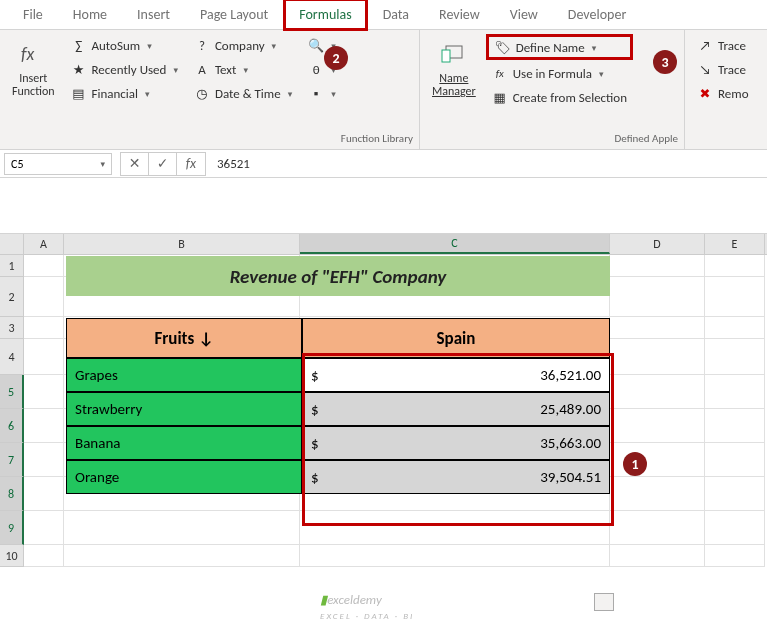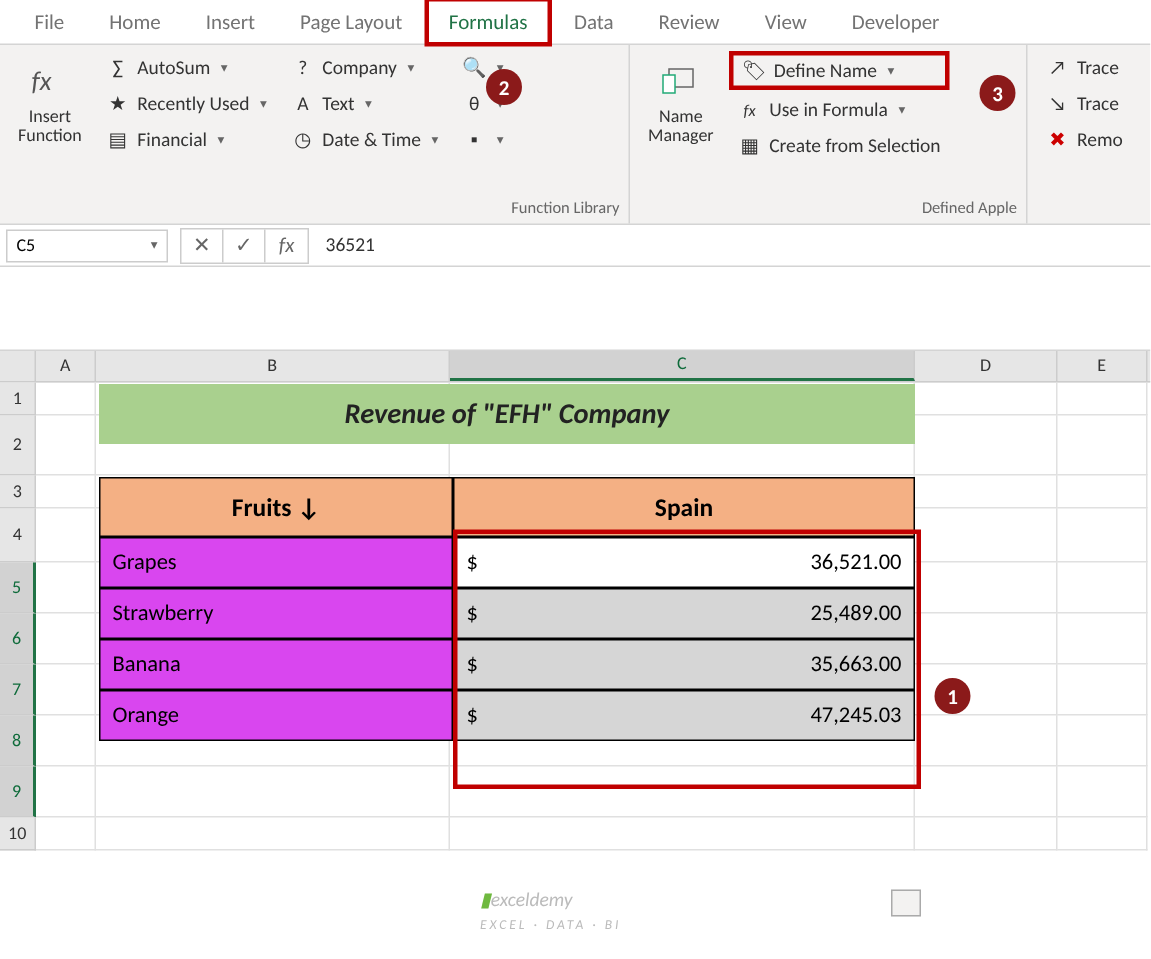--- a/index.html
+++ b/index.html
@@ -53,21 +53,21 @@
 .r3 .cell, .r3 .rh { height: 22px; }
 .r4 .cell, .r4 .rh { height: 36px; }
 .rd .cell, .rd .rh { height: 34px; }
 
 
 .title-bar { position:absolute; left: 66px; top: 22px; width: 544px; height: 40px; background: #a9d08e; display:flex; align-items:center; justify-content:center; font-size: 19px; font-weight:bold; font-style: italic; color: #222; }
 .tbl { position:absolute; left: 66px; top: 84px; }
 .tbl th { background: #f4b084; border: 1px solid #000; font-size: 17px; font-weight:bold; height: 40px; }
 .tbl th.f { width: 236px; }
 .tbl th.s { width: 308px; }
-.tbl td { border: 1px solid #000; height: 34px; font-size: 15px; padding: 0 8px; background:#d946ef; }
+.tbl td { border: 1px solid #000; height: 34px; font-size: 15px; padding: 0 8px; background:#22c55e; }
 .tbl td.cur { display: flex; justify-content: space-between; align-items: center; background: #d6d6d6; }
 .tbl td.cur.first { background: #fff; }
 .sel-box { position:absolute; border: 3px solid #c00000; left: 302px; top: 119px; width: 312px; height: 173px; pointer-events: none; }
 
 
 .badge { position:absolute; width: 24px; height: 24px; border-radius: 50%; background: #8b1a1a; color: #fff; font-weight: bold; display:flex; align-items:center; justify-content:center; font-size: 14px; }
 .b1 { left: 623px; top: 452px; }
 .b2 { left: 324px; top: 46px; }
 .b3 { left: 653px; top: 50px; }
 
@@ -156,21 +156,21 @@
 
   <div class="group" style="width:265px;">
     <div class="group-content">
       <div class="big-btn">
         <div class="icon">
             <svg width="28" height="28">
               <rect x="6" y="6" width="16" height="12" fill="none" stroke="#666"></rect>
               <rect x="2" y="10" width="8" height="12" fill="#fff" stroke="#2a7"></rect>
             </svg>
           </div>
-        <div class="lbl" style="white-space:pre-line;">Name
+        <div class="lbl" style="white-space:pre-line;text-decoration:underline;">Name
 Manager</div>
       </div>
       <div class="col">
         <div class="small-btn hl-define">
             <span class="icn">🏷</span>
             <span>Define Name</span>
             <span class="chev">▾</span>
           </div>
         <div class="small-btn">
             <span class="icn" style="font-style:italic;font-size:11px;">fx</span>
@@ -336,21 +336,21 @@
           <td>Banana</td>
           <td class="cur">
             <span>$</span>
             <span>35,663.00</span>
           </td>
         </tr>
     <tr>
           <td>Orange</td>
           <td class="cur">
             <span>$</span>
-            <span>47,245.03</span>
+            <span>39,504.51</span>
           </td>
         </tr>
   </tbody>
     </table>
   <div class="sel-box"></div>
 </div>
 
 <div class="badge b1">1</div>
 <div class="badge b2">2</div>
 <div class="badge b3">3</div>

